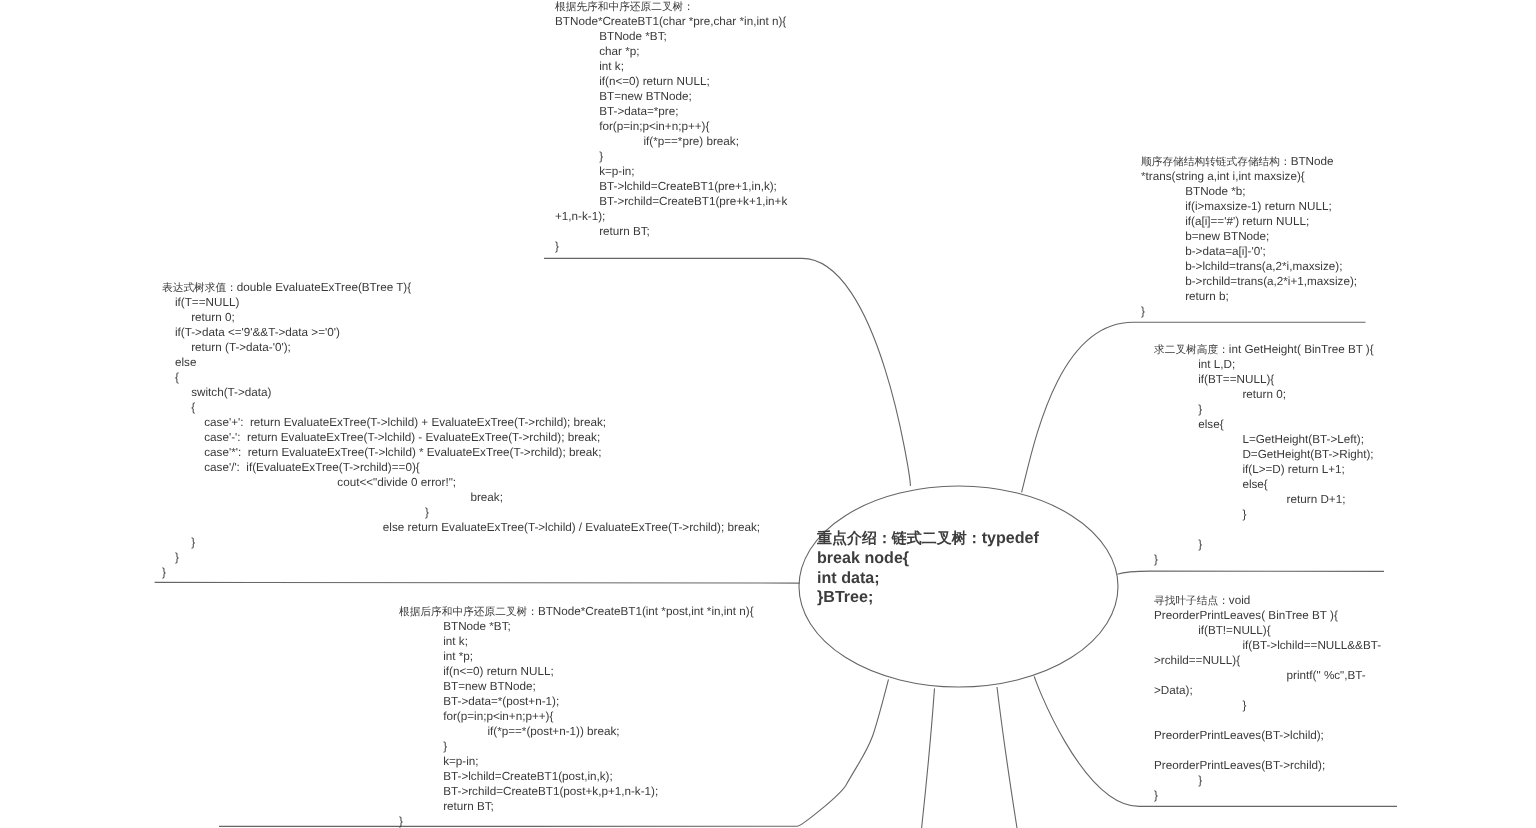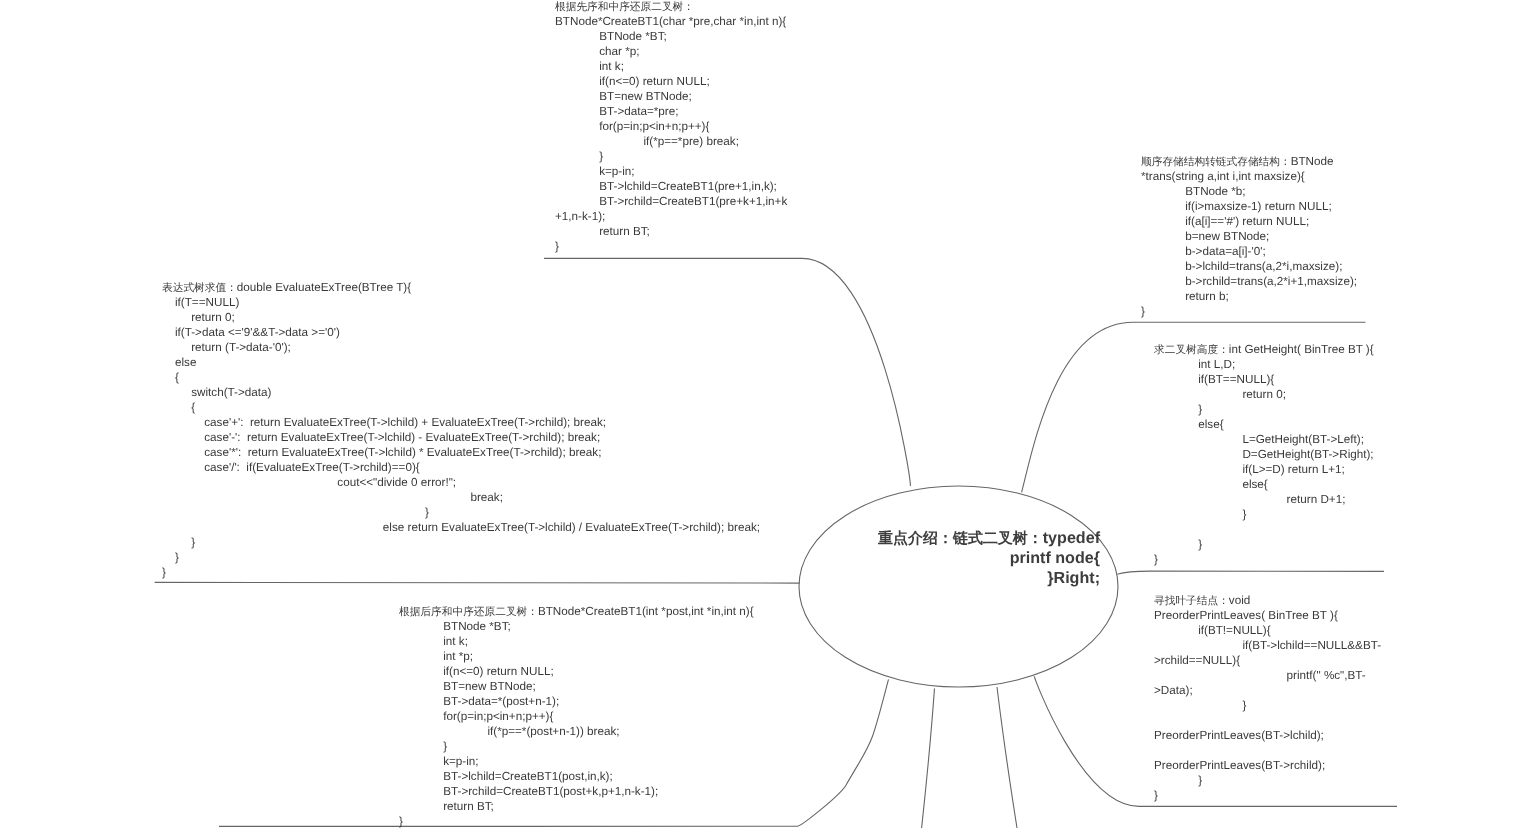--- a/index.html
+++ b/index.html
@@ -4,21 +4,21 @@
 <style>
   html,body{margin:0;padding:0;background:#ffffff;}
   body{width:1536px;height:828px;overflow:hidden;position:relative;
        font-family:"Liberation Sans",sans-serif;
        -webkit-font-smoothing:antialiased;text-rendering:geometricPrecision;}
   .canvas{position:absolute;left:0;top:0;width:1536px;height:828px;background:#ffffff;}
   svg.links{position:absolute;left:0;top:0;width:1536px;height:828px;}
   .node{position:absolute;white-space:pre;line-height:15px;font-size:11.7px;
         color:#393939;tab-size:44.2px;-moz-tab-size:44.2px;}
   .node .l{display:block;height:15px;}
-  .center-node{position:absolute;text-align:right;font-weight:bold;
+  .center-node{position:absolute;text-align:left;font-weight:bold;
         font-size:16.1px;line-height:19.8px;color:#3d3d3d;white-space:pre;}
   .center-node .l{display:block;}
   
   .cjk{font-size:91.5%;}
   .center-node .cjk{font-size:93%;}
 </style>
 </head>
 <body>
 
 <div class="canvas">
@@ -32,14 +32,14 @@
     <path d="M 888.5 679.3 C 869.6 752.2 872.4 739.3 846.1 784.9 C 840.3 795.0 801.4 826.3 797.0 826.3 L 219 826.4" fill="none" stroke="#666666" stroke-width="1.1"></path>
     <path d="M 934.5 688.4 C 932.8 712 929.3 757 921.6 828" fill="none" stroke="#666666" stroke-width="1.1"></path>
     <path d="M 997 687 C 1001 720 1011 790 1017 828" fill="none" stroke="#666666" stroke-width="1.1"></path>
   </svg>
   <div class="node" style="left:555px;top:-1px;"><span class="l"><span class="cjk">根据先序和中序还原二叉树：</span></span><span class="l">BTNode*CreateBT1(char *pre,char *in,int n){</span><span class="l">	BTNode *BT;</span><span class="l">	char *p;</span><span class="l">	int k;</span><span class="l">	if(n&lt;=0) return NULL;</span><span class="l">	BT=new BTNode;</span><span class="l">	BT-&gt;data=*pre;</span><span class="l">	for(p=in;p&lt;in+n;p++){</span><span class="l">		if(*p==*pre) break;</span><span class="l">	}</span><span class="l">	k=p-in;</span><span class="l">	BT-&gt;lchild=CreateBT1(pre+1,in,k);</span><span class="l">	BT-&gt;rchild=CreateBT1(pre+k+1,in+k</span><span class="l">+1,n-k-1);</span><span class="l">	return BT;</span><span class="l">}</span></div>
   <div class="node" style="left:1141px;top:154px;"><span class="l"><span class="cjk">顺序存储结构转链式存储结构：</span>BTNode</span><span class="l">*trans(string a,int i,int maxsize){</span><span class="l">	BTNode *b;</span><span class="l">	if(i&gt;maxsize-1) return NULL;</span><span class="l">	if(a[i]=='#') return NULL;</span><span class="l">	b=new BTNode;</span><span class="l">	b-&gt;data=a[i]-'0';</span><span class="l">	b-&gt;lchild=trans(a,2*i,maxsize);</span><span class="l">	b-&gt;rchild=trans(a,2*i+1,maxsize);</span><span class="l">	return b;</span><span class="l">}</span></div>
   <div class="node" style="left:1154px;top:342px;"><span class="l"><span class="cjk">求二叉树高度：</span>int GetHeight( BinTree BT ){</span><span class="l">	int L,D;</span><span class="l">	if(BT==NULL){</span><span class="l">		return 0;</span><span class="l">	}</span><span class="l">	else{</span><span class="l">		L=GetHeight(BT-&gt;Left);</span><span class="l">		D=GetHeight(BT-&gt;Right);</span><span class="l">		if(L&gt;=D) return L+1;</span><span class="l">		else{</span><span class="l">			return D+1;</span><span class="l">		}</span><span class="l"></span><span class="l">	}</span><span class="l">}</span></div>
   <div class="node" style="left:1154px;top:593px;"><span class="l"><span class="cjk">寻找叶子结点：</span>void</span><span class="l">PreorderPrintLeaves( BinTree BT ){</span><span class="l">	if(BT!=NULL){</span><span class="l">		if(BT-&gt;lchild==NULL&amp;&amp;BT-</span><span class="l">&gt;rchild==NULL){</span><span class="l">			printf(" %c",BT-</span><span class="l">&gt;Data);</span><span class="l">		}</span><span class="l"></span><span class="l">PreorderPrintLeaves(BT-&gt;lchild);</span><span class="l"></span><span class="l">PreorderPrintLeaves(BT-&gt;rchild);</span><span class="l">	}</span><span class="l">}</span></div>
   <div class="node" style="left:162px;top:280px;"><span class="l"><span class="cjk">表达式树求值：</span>double EvaluateExTree(BTree T){</span><span class="l">    if(T==NULL)</span><span class="l">         return 0;</span><span class="l">    if(T-&gt;data &lt;='9'&amp;&amp;T-&gt;data &gt;='0')</span><span class="l">         return (T-&gt;data-'0');</span><span class="l">    else</span><span class="l">    {</span><span class="l">         switch(T-&gt;data)</span><span class="l">         {</span><span class="l">             case'+':  return EvaluateExTree(T-&gt;lchild) + EvaluateExTree(T-&gt;rchild); break;</span><span class="l">             case'-':  return EvaluateExTree(T-&gt;lchild) - EvaluateExTree(T-&gt;rchild); break;</span><span class="l">             case'*':  return EvaluateExTree(T-&gt;lchild) * EvaluateExTree(T-&gt;rchild); break;</span><span class="l">             case'/':  if(EvaluateExTree(T-&gt;rchild)==0){</span><span class="l">                                                      cout&lt;&lt;"divide 0 error!";</span><span class="l">                                                                                               break;</span><span class="l">                                                                                 }</span><span class="l">                                                                    else return EvaluateExTree(T-&gt;lchild) / EvaluateExTree(T-&gt;rchild); break;</span><span class="l">         }</span><span class="l">    }</span><span class="l">}</span></div>
   <div class="node" style="left:399px;top:604px;"><span class="l"><span class="cjk">根据后序和中序还原二叉树：</span>BTNode*CreateBT1(int *post,int *in,int n){</span><span class="l">	BTNode *BT;</span><span class="l">	int k;</span><span class="l">	int *p;</span><span class="l">	if(n&lt;=0) return NULL;</span><span class="l">	BT=new BTNode;</span><span class="l">	BT-&gt;data=*(post+n-1);</span><span class="l">	for(p=in;p&lt;in+n;p++){</span><span class="l">		if(*p==*(post+n-1)) break;</span><span class="l">	}</span><span class="l">	k=p-in;</span><span class="l">	BT-&gt;lchild=CreateBT1(post,in,k);</span><span class="l">	BT-&gt;rchild=CreateBT1(post+k,p+1,n-k-1);</span><span class="l">	return BT;</span><span class="l">}</span></div>
-  <div class="center-node" style="left:817px;top:529px;width:283px;"><span class="l"><span class="cjk">重点介绍：链式二叉树：</span>typedef</span><span class="l">printf node{</span><span class="l">}Right;</span></div>
+  <div class="center-node" style="left:817px;top:529px;width:283px;"><span class="l"><span class="cjk">重点介绍：链式二叉树：</span>typedef</span><span class="l">break node{</span><span class="l">int data;</span><span class="l">}BTree;</span></div>
 </div>
 
 </body></html>

